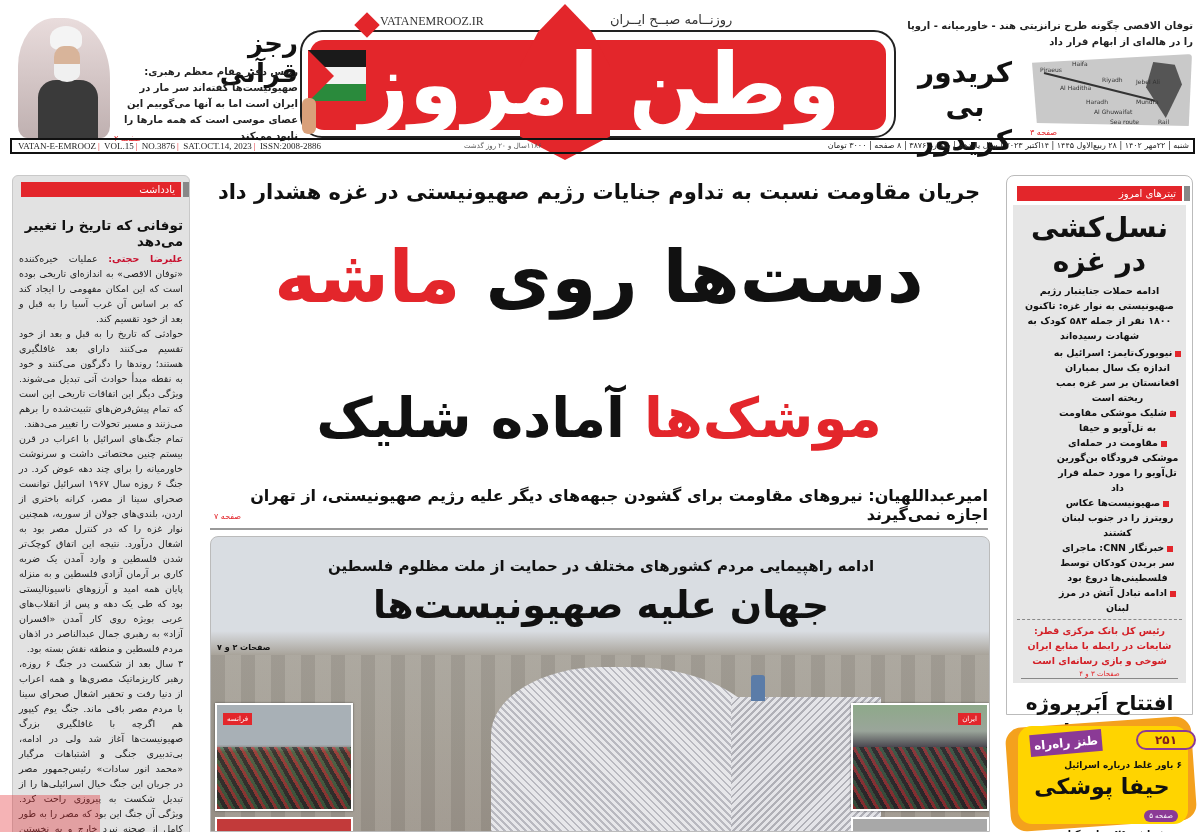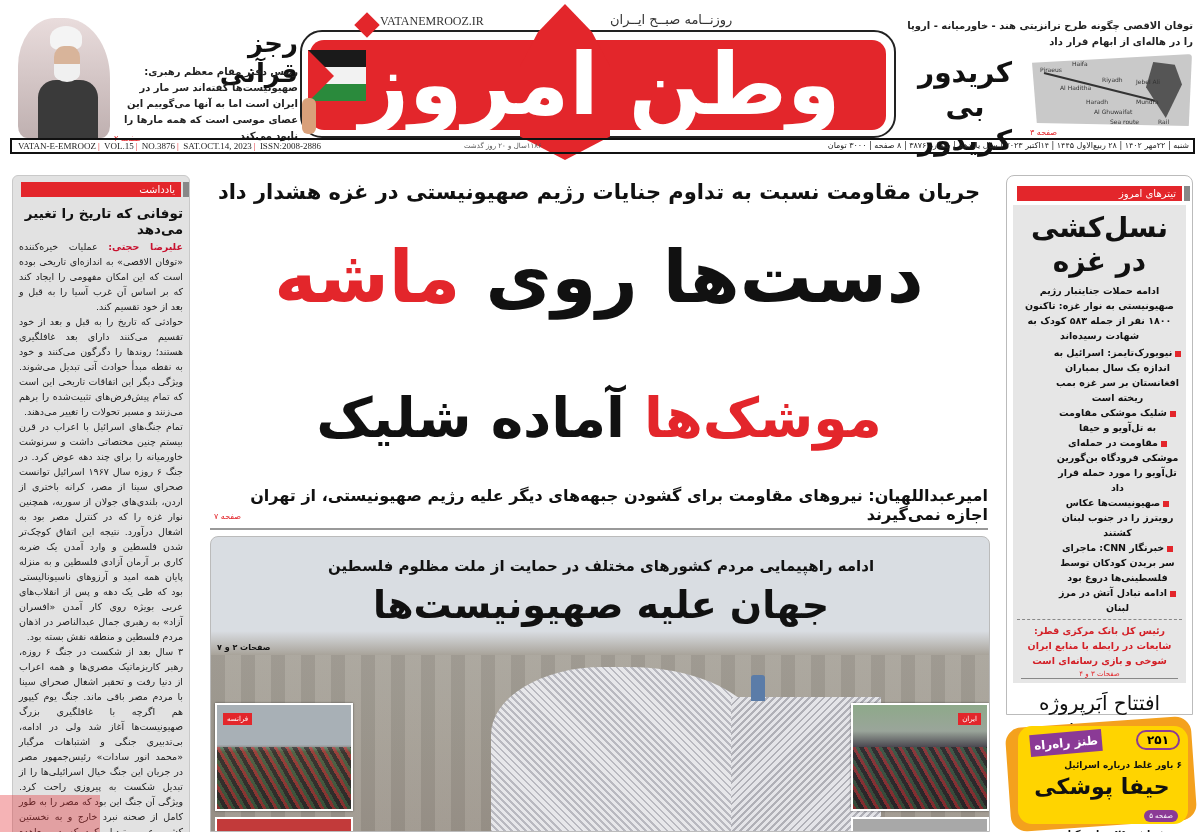--- a/index.html
+++ b/index.html
@@ -44,46 +44,46 @@
   .dateline { position: absolute; left: 10px; top: 138px; width: 1185px; height: 16px; border-top: 2px solid #111; border-bottom: 2px solid #111; border-left: 2px solid #111; border-right: 2px solid #111; font-size: 9px; line-height: 12px; }
   .dateline-en { position: absolute; left: 6px; top: 0; font-family: "Liberation Serif", serif; font-size: 9px; direction: ltr; color: #222; }
   .dateline-en .sep { color: #e3262b; padding: 0 2px; }
   .dateline-fa { position: absolute; right: 4px; top: 0; font-size: 8px; color: #222; }
   .dateline-mid { position: absolute; left: 452px; top: 0; font-size: 7px; color: #555; }
 
   
   .col-left { position: absolute; left: 12px; top: 175px; width: 178px; height: 660px; background: #e2e2e2; border: 1px solid #c9c9c9; border-radius: 6px 6px 0 0; overflow: hidden; }
   .section-tag { margin: 6px 8px 0 8px; height: 15px; background: #e3262b; color: #fff; font-size: 10px; line-height: 15px; padding-right: 6px; position: relative; }
   .section-tag::before { content: ""; position: absolute; right: -8px; top: 0; width: 6px; height: 15px; background: #888; }
-  .col-left-title { margin: 8px 6px 2px 6px; font-size: 13.5px; font-weight: 900; text-align: right; }
+  .col-left-title { margin: 20px 6px 2px 6px; font-size: 13.5px; font-weight: 900; text-align: right; }
   .col-left-body { margin: 0 6px; font-size: 9.5px; line-height: 15px; text-align: justify; color: #222; }
   .col-left-body .author { color: #c8102e; font-weight: bold; }
   .watermark { position: absolute; left: 0; top: 795px; width: 100px; height: 37px; background: rgba(227,38,43,0.35); }
 
   
   .col-right { position: absolute; left: 1006px; top: 175px; width: 187px; height: 540px; border: 1px solid #bbb; border-radius: 8px 8px 0 0; background: #fff; }
   .col-right .section-tag { margin: 10px 10px 0 10px; }
   .tb-box { margin: 4px 6px 0 6px; background: #e6e6e6; padding: 6px 4px 4px 4px; text-align: center; }
   .tb-title { font-size: 28px; font-weight: 900; line-height: 34px; }
   .tb-lead { font-size: 9.5px; font-weight: bold; line-height: 15px; margin-top: 4px; }
   .tb-items { list-style: none; margin-top: 2px; }
   .tb-items li { font-size: 9.5px; font-weight: bold; line-height: 15px; margin-left: 36px; }
   .tb-items li .bullet { display: inline-block; width: 6px; height: 6px; background: #e3262b; margin-left: 3px; vertical-align: middle; }
   .tb-red { border-top: 1px dashed #888; margin-top: 4px; padding-top: 3px; color: #d32027; font-size: 9.5px; font-weight: bold; line-height: 15px; }
   .page-ref { font-size: 7px; color: #e3262b; text-align: center; border-bottom: 1px solid #888; margin: 2px 4px 0; line-height: 8px; }
-  .proj-title { margin-top: 6px; font-size: 20px; font-weight: 400; line-height: 28px; text-align: center; }
+  .proj-title { margin-top: 6px; font-size: 20px; font-weight: 700; line-height: 28px; text-align: center; }
   .proj-kicker { color: #d32027; font-size: 8.5px; font-weight: bold; line-height: 13px; text-align: center; margin-top: 2px; }
   .proj-body { font-size: 9.5px; font-weight: bold; line-height: 15px; text-align: center; margin-top: 4px; }
 
   
   .satire { position: absolute; left: 1008px; top: 712px; width: 190px; height: 118px; }
   .satire-bg { position: absolute; left: 0; top: 10px; width: 186px; height: 104px; background: #f4a11d; border-radius: 16px; transform: rotate(-4deg); }
   .satire-card { position: absolute; left: 10px; top: 14px; width: 170px; height: 98px; background: #ffd400; border-radius: 14px; }
   .satire-tag { position: absolute; left: 22px; top: 20px; width: 72px; height: 22px; background: #8b3a96; color: #fff; font-size: 12px; font-weight: 900; line-height: 22px; text-align: center; transform: rotate(-5deg); }
-  .satire-num { position: absolute; left: 128px; top: 18px; width: 44px; height: 20px; border: 2px solid #8b3a96; border-radius: 10px; color: #000000; font-size: 12px; font-weight: 900; text-align: center; line-height: 16px; background: #ffd400; }
+  .satire-num { position: absolute; left: 128px; top: 18px; width: 60px; height: 20px; border: 2px solid #8b3a96; border-radius: 10px; color: #7f1d1d; font-size: 12px; font-weight: 900; text-align: center; line-height: 16px; background: #ffd400; }
   .satire-sub { position: absolute; left: 20px; top: 48px; width: 154px; font-size: 9px; font-weight: bold; text-align: right; }
   .satire-title { position: absolute; left: 14px; top: 62px; width: 160px; font-size: 22px; font-weight: 900; text-align: center; }
   .satire-page { position: absolute; left: 136px; top: 98px; width: 34px; height: 12px; background: #8b3a96; color: #fff; font-size: 7px; text-align: center; line-height: 12px; border-radius: 6px; }
 
   
   .kicker { position: absolute; left: 214px; top: 180px; width: 770px; font-size: 21px; font-weight: 900; text-align: center; }
   .headline1 { position: absolute; left: 214px; top: 232px; width: 770px; font-size: 72px; font-weight: 900; text-align: center; line-height: 90px; letter-spacing: -2px; }
   .headline2 { position: absolute; left: 214px; top: 368px; width: 770px; font-size: 55px; font-weight: 900; text-align: center; line-height: 100px; letter-spacing: -2px; }
   .red { color: #e3262b; }
   .subhead { position: absolute; left: 210px; top: 486px; width: 778px; font-size: 16px; font-weight: 900; text-align: right; }

